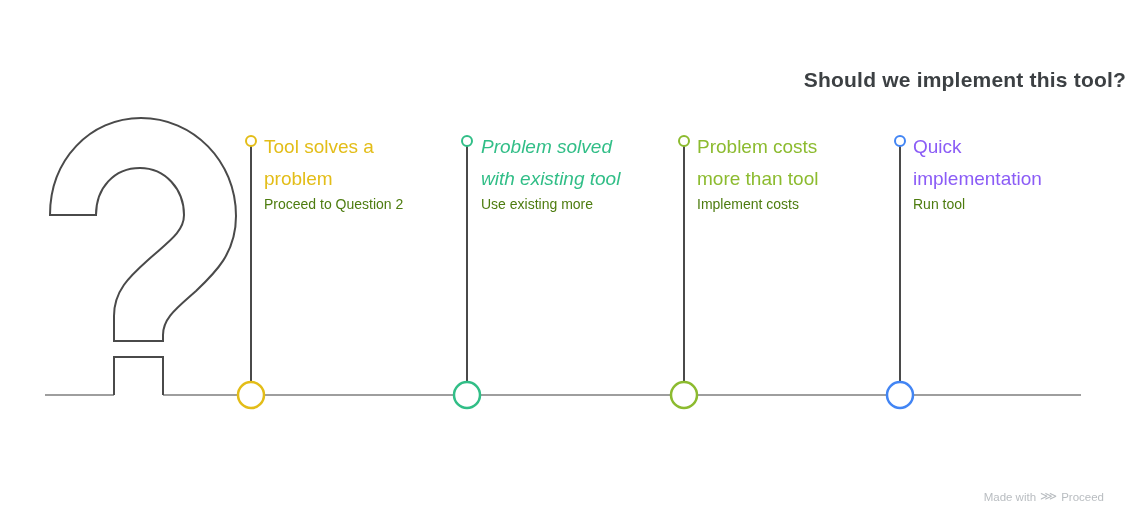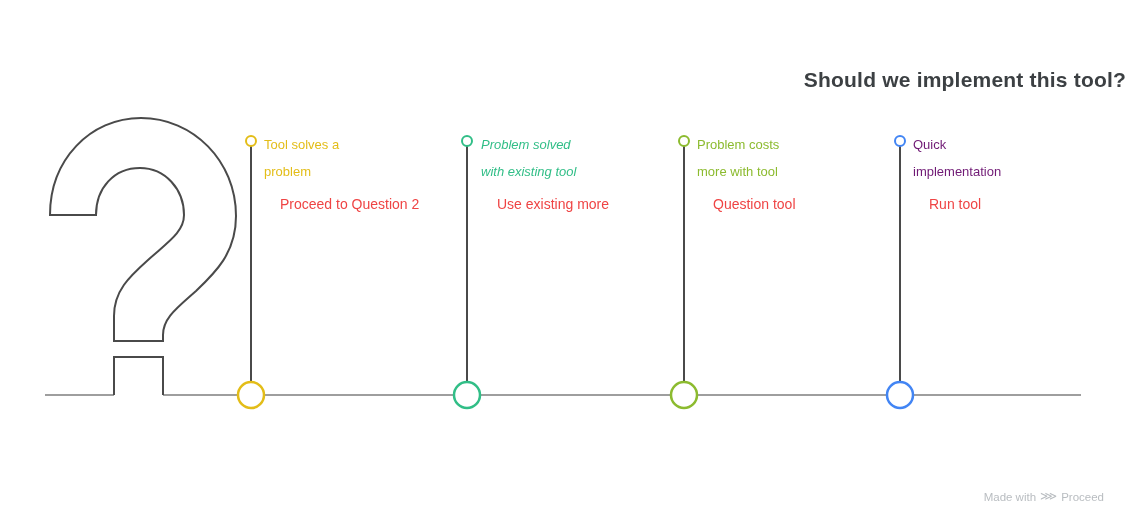--- a/index.html
+++ b/index.html
@@ -20,31 +20,30 @@
     margin-top:16px;
   }
   .diagram-svg{position:absolute;left:0;top:0;}
   .milestone-col{position:absolute;width:200px;}
   .col1{left:264px;}
   .col2{left:481px;}
   .col3{left:697px;}
   .col4{left:913px;}
   .milestone-title{
     position:absolute;top:131px;
-    font-size:13px;
-    line-height:27px;
+    font-size:19px;
+    line-height:32px;
     font-weight:400;
     white-space:pre-line;
   }
   .milestone-subtitle{
     position:absolute;top:195px;
     font-size:14px;
     line-height:18px;
-    color:#ef4444;
-    margin-left:16px;
+    color:#4d7c0f;
   }
   .milestone-col .milestone-title,
   .milestone-col .milestone-subtitle{position:absolute;left:0;}
   .watermark{
     position:absolute;
     right:22px;top:491px;
     display:flex;align-items:center;gap:4px;
     font-size:11.5px;
     color:#b9bdc1;
     text-decoration:none;
@@ -102,26 +101,26 @@
   </div>
 
   <div class="milestone-col col2">
     <div class="milestone-title" style="color: rgb(49, 190, 135); font-style: italic;">Problem solved
 with existing tool</div>
     <div class="milestone-subtitle">Use existing more</div>
   </div>
 
   <div class="milestone-col col3">
     <div class="milestone-title" style="color: rgb(140, 187, 47);">Problem costs
-more with tool</div>
-    <div class="milestone-subtitle">Question tool</div>
+more than tool</div>
+    <div class="milestone-subtitle">Implement costs</div>
   </div>
 
   <div class="milestone-col col4">
-    <div class="milestone-title" style="color: #701a75;">Quick
+    <div class="milestone-title" style="color: #8b5cf6;">Quick
 implementation</div>
     <div class="milestone-subtitle">Run tool</div>
   </div>
 
   <div class="watermark">
     <span>Made with</span>
     <span class="napkin-mark">⋙</span>
     <span>Proceed</span>
   </div>
 

